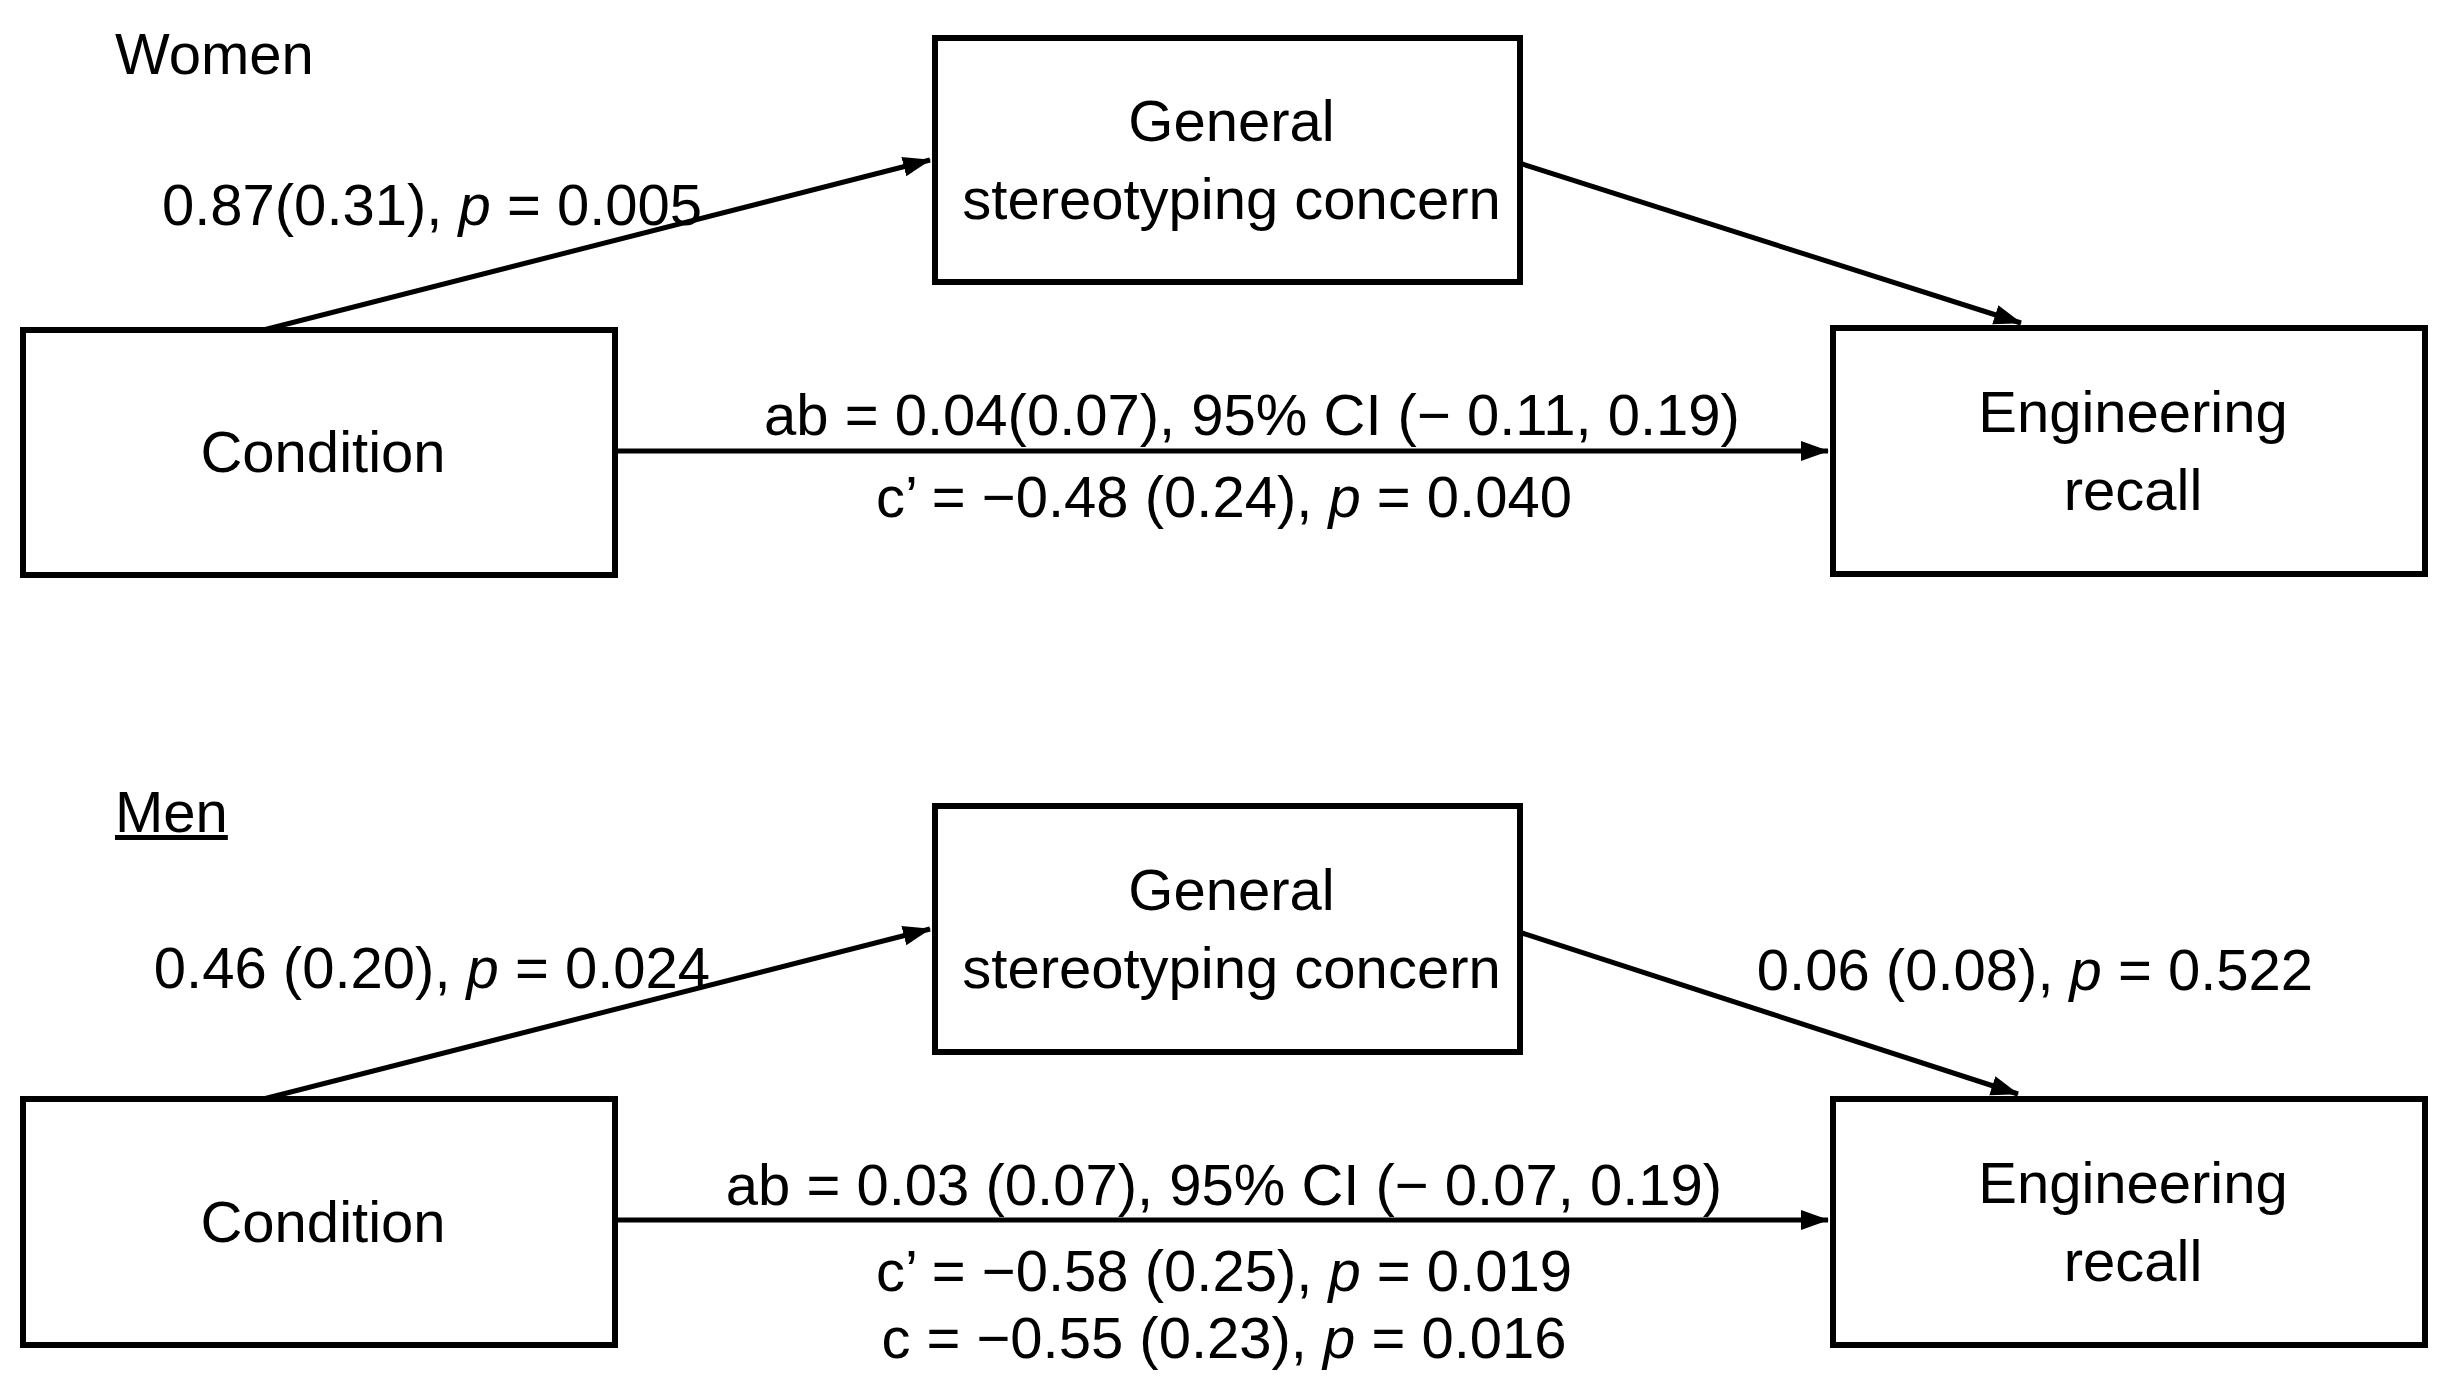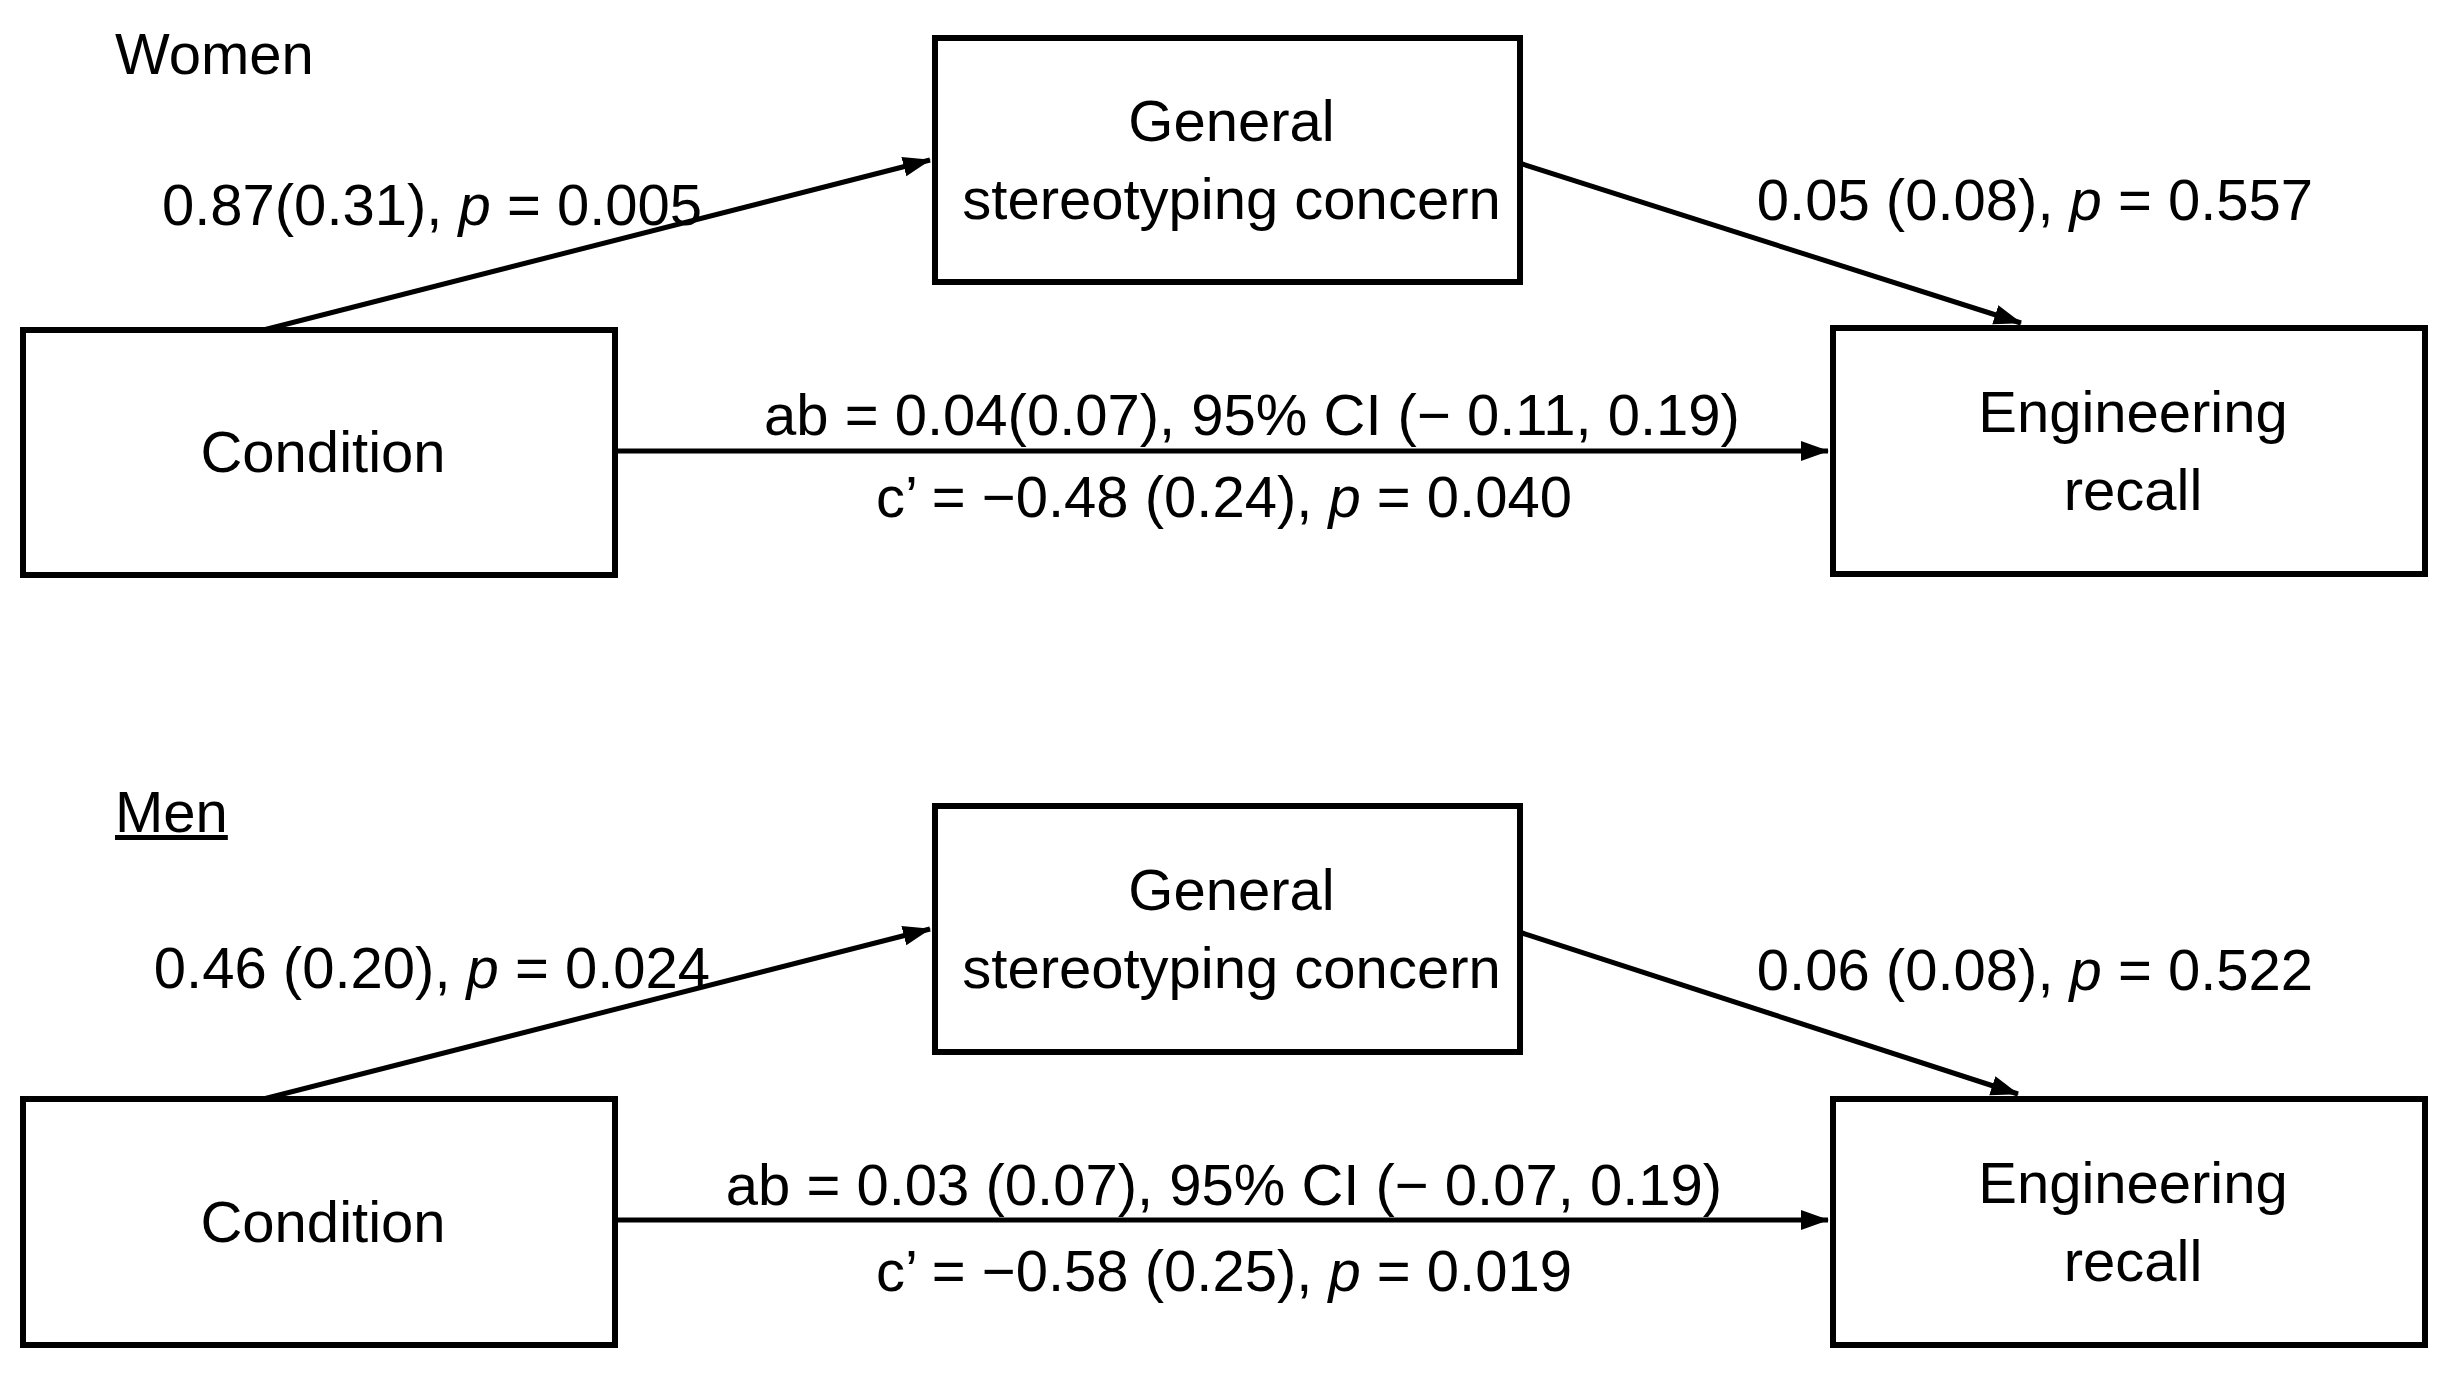--- a/index.html
+++ b/index.html
@@ -91,23 +91,20 @@
 
   <div class="node" style="left:1830px; top:325px; width:598px; height:252px;">
     <div class="node-line">Engineering</div>
     <div class="node-line">recall</div>
   </div>
 
   <div class="stat" style="left:432px; top:205px;">
     <span>0.87(0.31), </span><span class="pval">p</span><span> = 0.005</span>
   </div>
 
-  <div class="stat" style="left:2035px; top:200px;">
-    <span>0.05 (0.08), </span><span class="pval">p</span><span> = 0.557</span>
-  </div>
 
   <div class="stat" style="left:1224px; top:415px;margin-left:28px;">ab = 0.04(0.07), 95% CI (− 0.11, 0.19)</div>
 
   <div class="stat" style="left:1224px; top:497px;">
     <span>c’ = −0.48 (0.24), </span><span class="pval">p</span><span> = 0.040</span>
   </div>
 
 
   <div class="panel-title" style="left:115px; top:780px;text-decoration:underline;">Men</div>
 
@@ -132,14 +129,17 @@
   <div class="stat" style="left:2035px; top:970px;">
     <span>0.06 (0.08), </span><span class="pval">p</span><span> = 0.522</span>
   </div>
 
   <div class="stat" style="left:1224px; top:1185px;">ab = 0.03 (0.07), 95% CI (− 0.07, 0.19)</div>
 
   <div class="stat" style="left:1224px; top:1271px;">
     <span>c’ = −0.58 (0.25), </span><span class="pval">p</span><span> = 0.019</span>
   </div>
 
+  <div class="stat" style="left:1224px; top:1338px;">
+    <span>c = −0.55 (0.23), </span><span class="pval">p</span><span> = 0.016</span>
+  </div>
 
 </div>
 
 </body></html>

